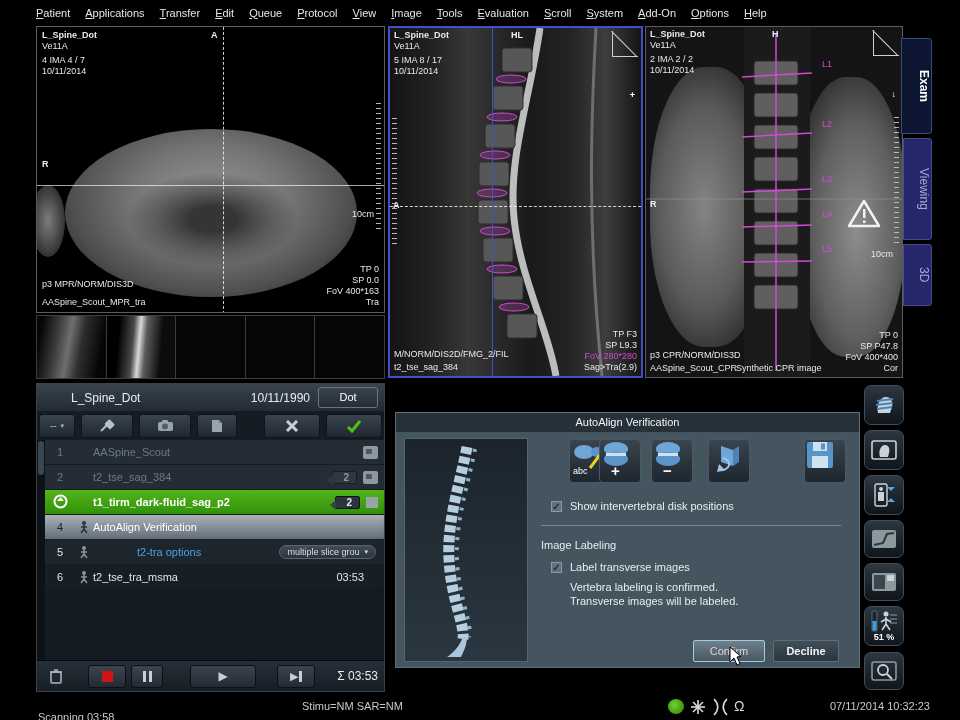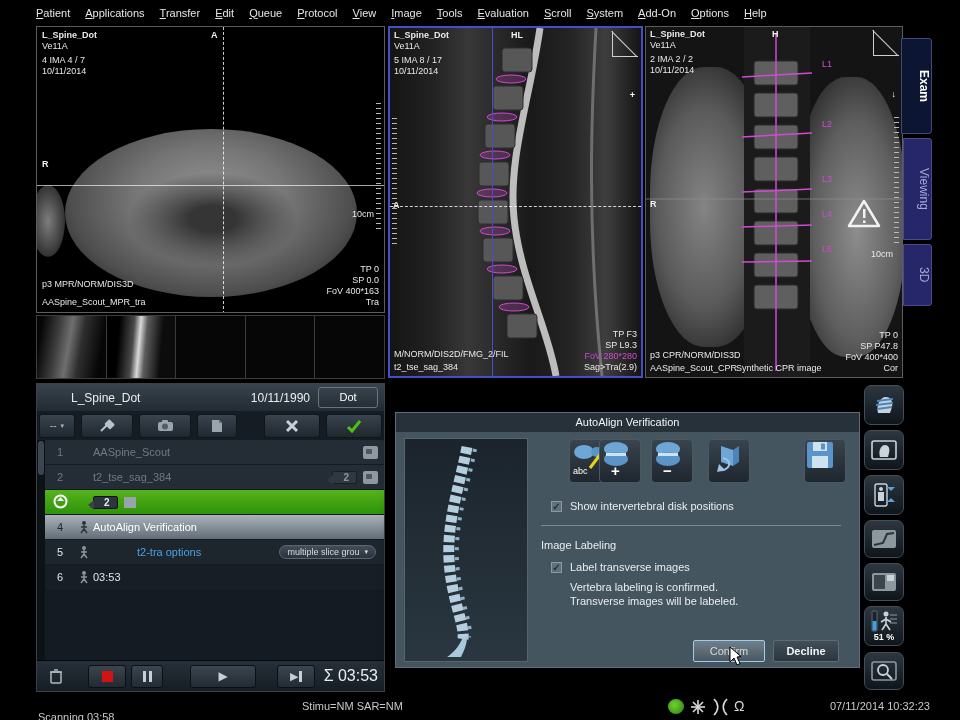--- a/index.html
+++ b/index.html
@@ -341,20 +341,21 @@
         <span class="imgicon"></span>
       </div>
       <div class="prow row-active">
         <span class="num">
           <svg width="15" height="15">
               <circle cx="7.5" cy="7.5" r="6" fill="none" stroke="#fff" stroke-width="2"></circle>
               <polygon points="7.5,3 11,7 4,7" fill="#fff"></polygon>
             </svg>
         </span>
         <span class="picon"></span>
+        <span class="pname">t1_tirm_dark-fluid_sag_p2</span>
         <span class="badge2" style="background:#2c353d;">2</span>
         <span style="width:12px;height:11px;background:#99a3aa;margin-right:6px;"></span>
       </div>
       <div class="prow row-sel">
         <span class="num" style="color:#1d2329;">4</span>
         <span class="picon">
           <svg width="10" height="13">
               <circle cx="5" cy="2" r="2" fill="#2c353d"></circle>
               <path d="M5,4 L5,8 M5,8 L2,12 M5,8 L8,12 M2,6 L8,6" stroke="#2c353d" stroke-width="1.5" fill="none"></path>
             </svg>
@@ -376,20 +377,21 @@
         </div>
       </div>
       <div class="prow row-dark">
         <span class="num">6</span>
         <span class="picon">
           <svg width="10" height="13">
               <circle cx="5" cy="2" r="2" fill="#8b959d"></circle>
               <path d="M5,4 L5,8 M5,8 L2,12 M5,8 L8,12 M2,6 L8,6" stroke="#8b959d" stroke-width="1.5" fill="none"></path>
             </svg>
         </span>
+        <span class="pname">t2_tse_tra_msma</span>
         <span style="margin-right:20px;">03:53</span>
       </div>
     </div>
     <div class="transport">
       <div style="width:26px;display:flex;justify-content:center;">
         <svg width="14" height="16">
             <rect x="2" y="4" width="10" height="11" rx="1" fill="none" stroke="#aeb8c0" stroke-width="1.5"></rect>
             <line x1="1" y1="4" x2="13" y2="4" stroke="#aeb8c0" stroke-width="1.5"></line>
             <line x1="5" y1="2" x2="9" y2="2" stroke="#aeb8c0" stroke-width="1.5"></line>
           </svg>
@@ -403,21 +405,21 @@
             <span style="width:3px;height:11px;background:#c6cfd6;"></span>
           </span>
       </div>
       <div class="tpbtn" style="width:66px;margin-left:22px;">
         <span style="font-size:12px;">▶</span>
       </div>
       <div class="tpbtn" style="width:38px;margin-left:16px;">
         <span style="font-size:11px;">▶</span>
           <span style="width:2.5px;height:11px;background:#c6cfd6;margin-left:1px;"></span>
       </div>
-      <span style="margin-left:auto;font-size:16px;color:#e8edf0;">Σ 03:53</span>
+      <span style="margin-left:auto;font-size:12px;color:#e8edf0;">Σ 03:53</span>
     </div>
   </div>
 
   <div class="abs dialog">
     <div class="dlg-title">AutoAlign Verification</div>
     <div class="spinebox">
       <svg width="122" height="222">
         <path d="M62,8 C55,45 42,80 44,120 C46,160 60,185 58,200" fill="none" stroke="#bed7e8" stroke-width="11" stroke-dasharray="7 3" opacity="0.95"></path>
         <path d="M70,10 C63,47 50,82 52,122 C54,160 68,186 64,198" fill="none" stroke="#8fb2c8" stroke-width="4" stroke-dasharray="3 7"></path>
         <path d="M58,198 C54,208 48,214 42,218 L56,218 C60,210 62,204 62,198 Z" fill="#a9c8dc"></path>

